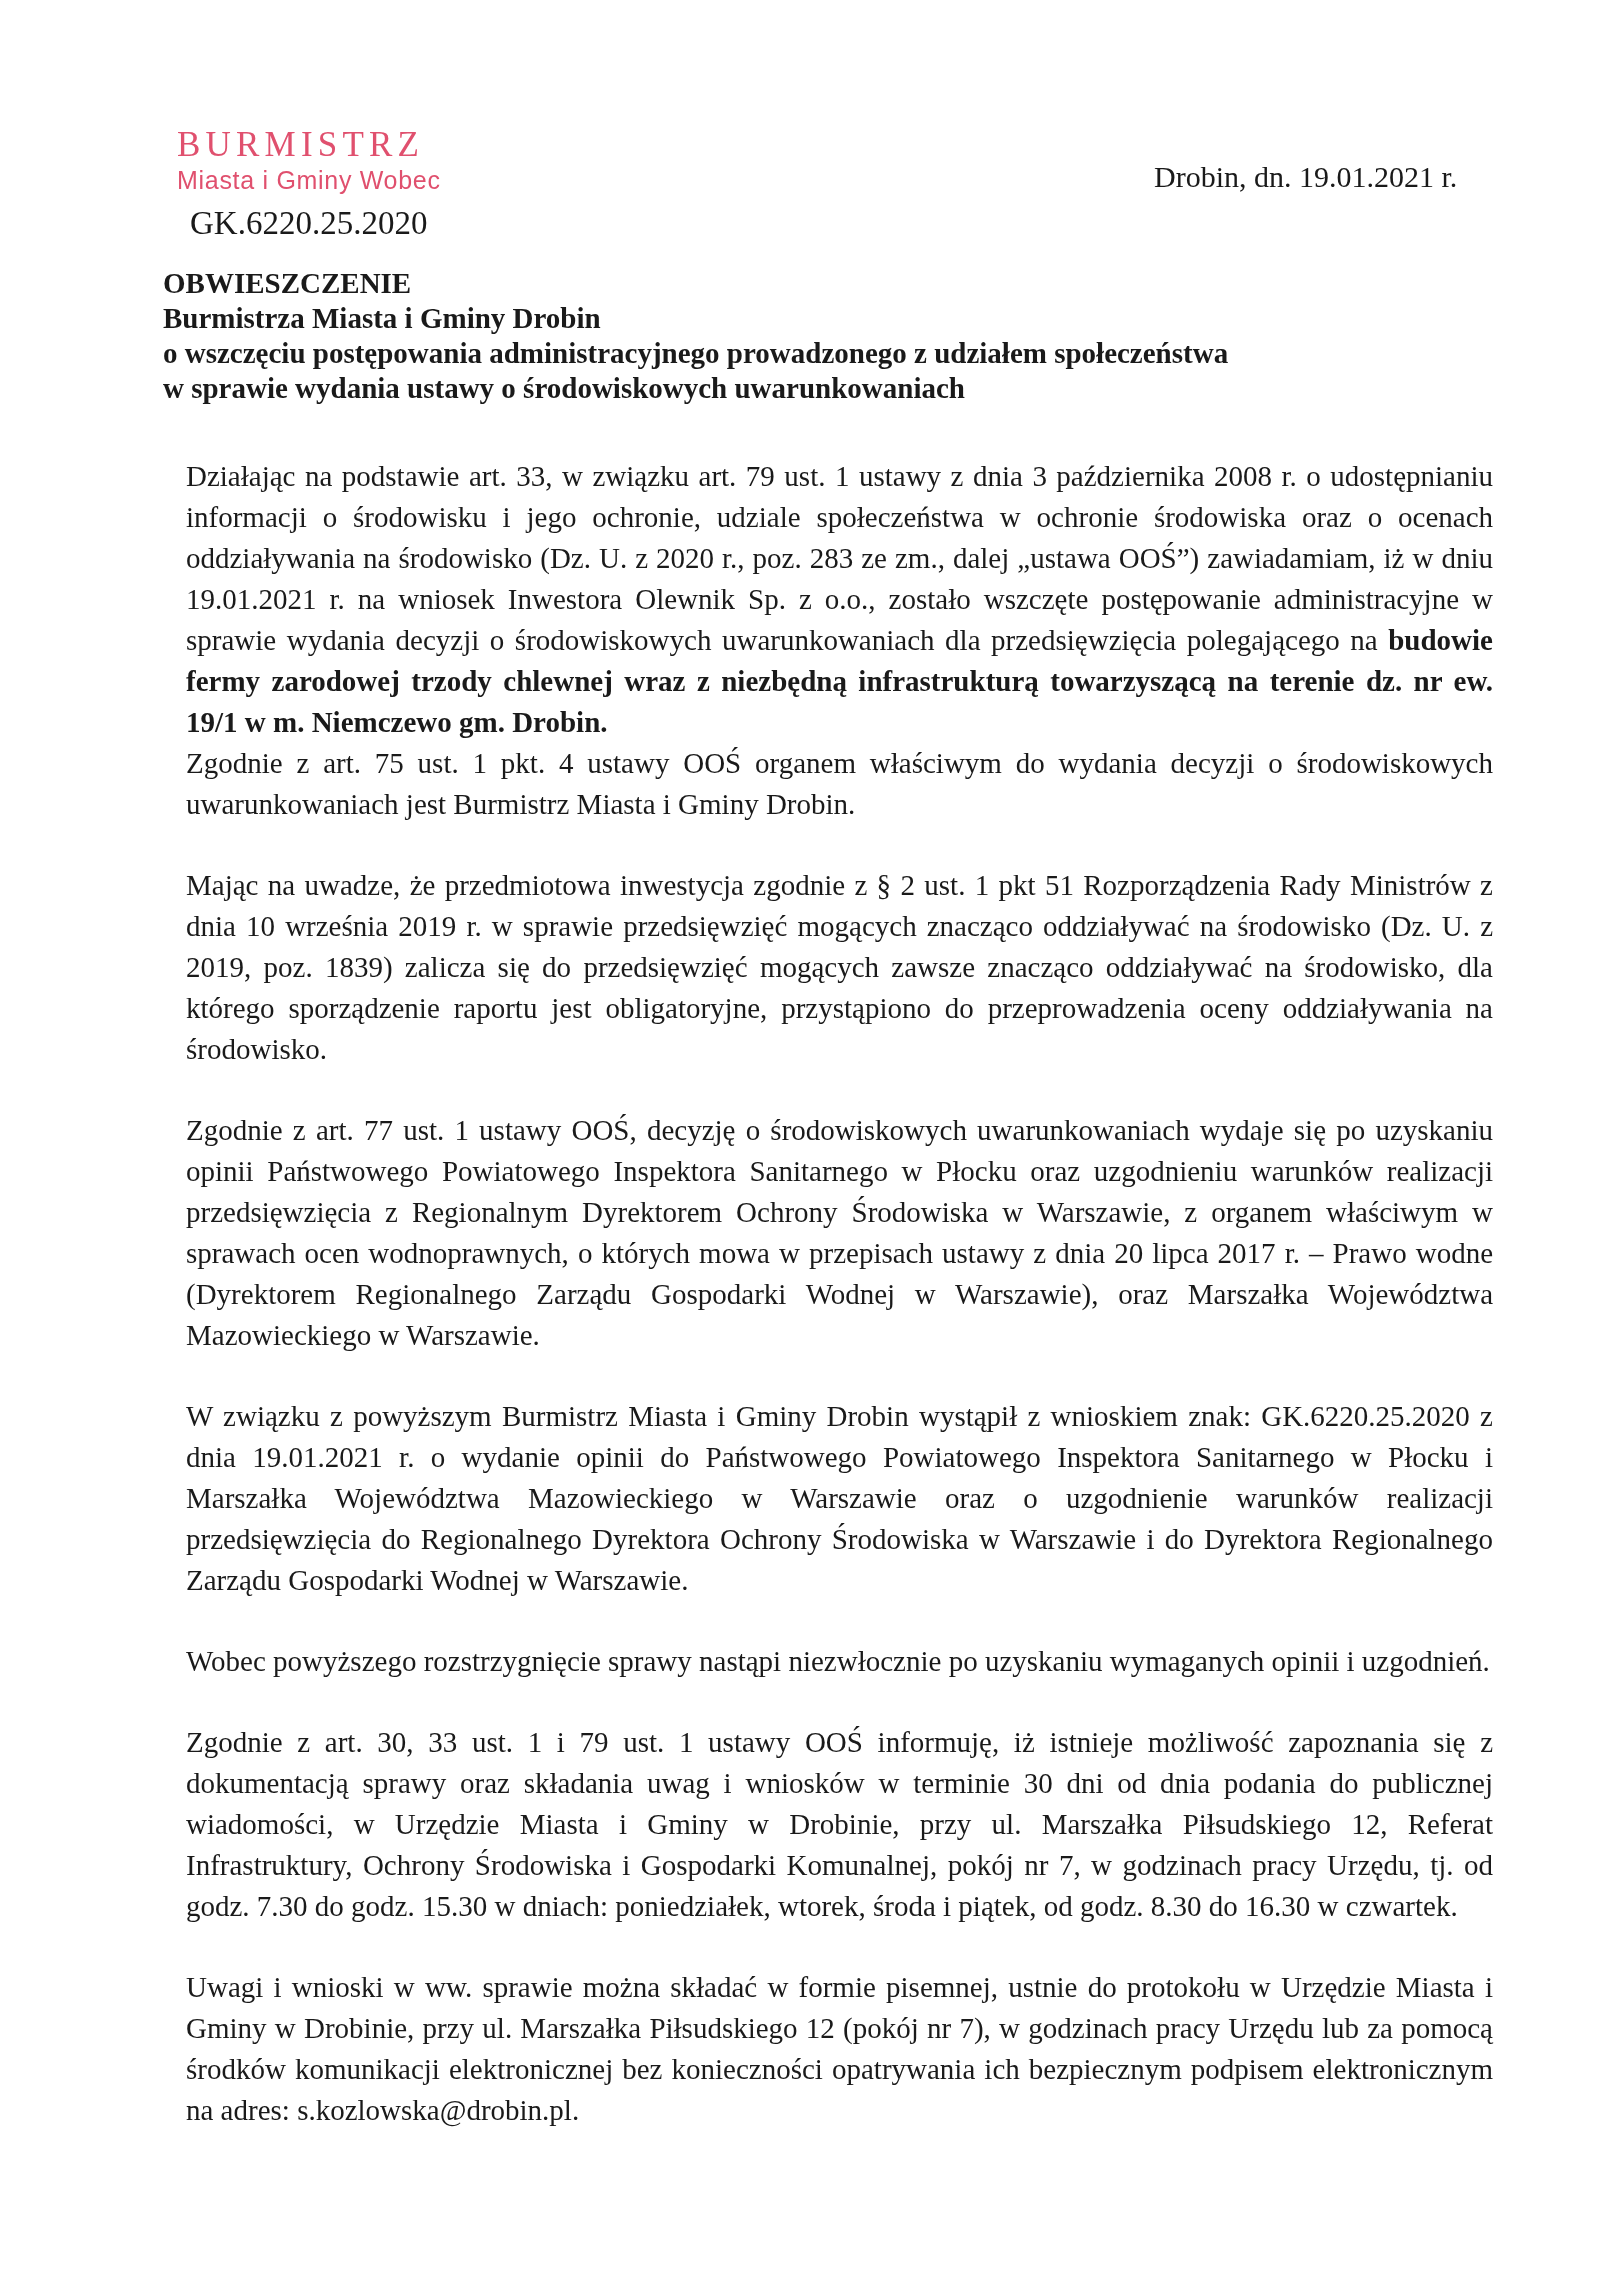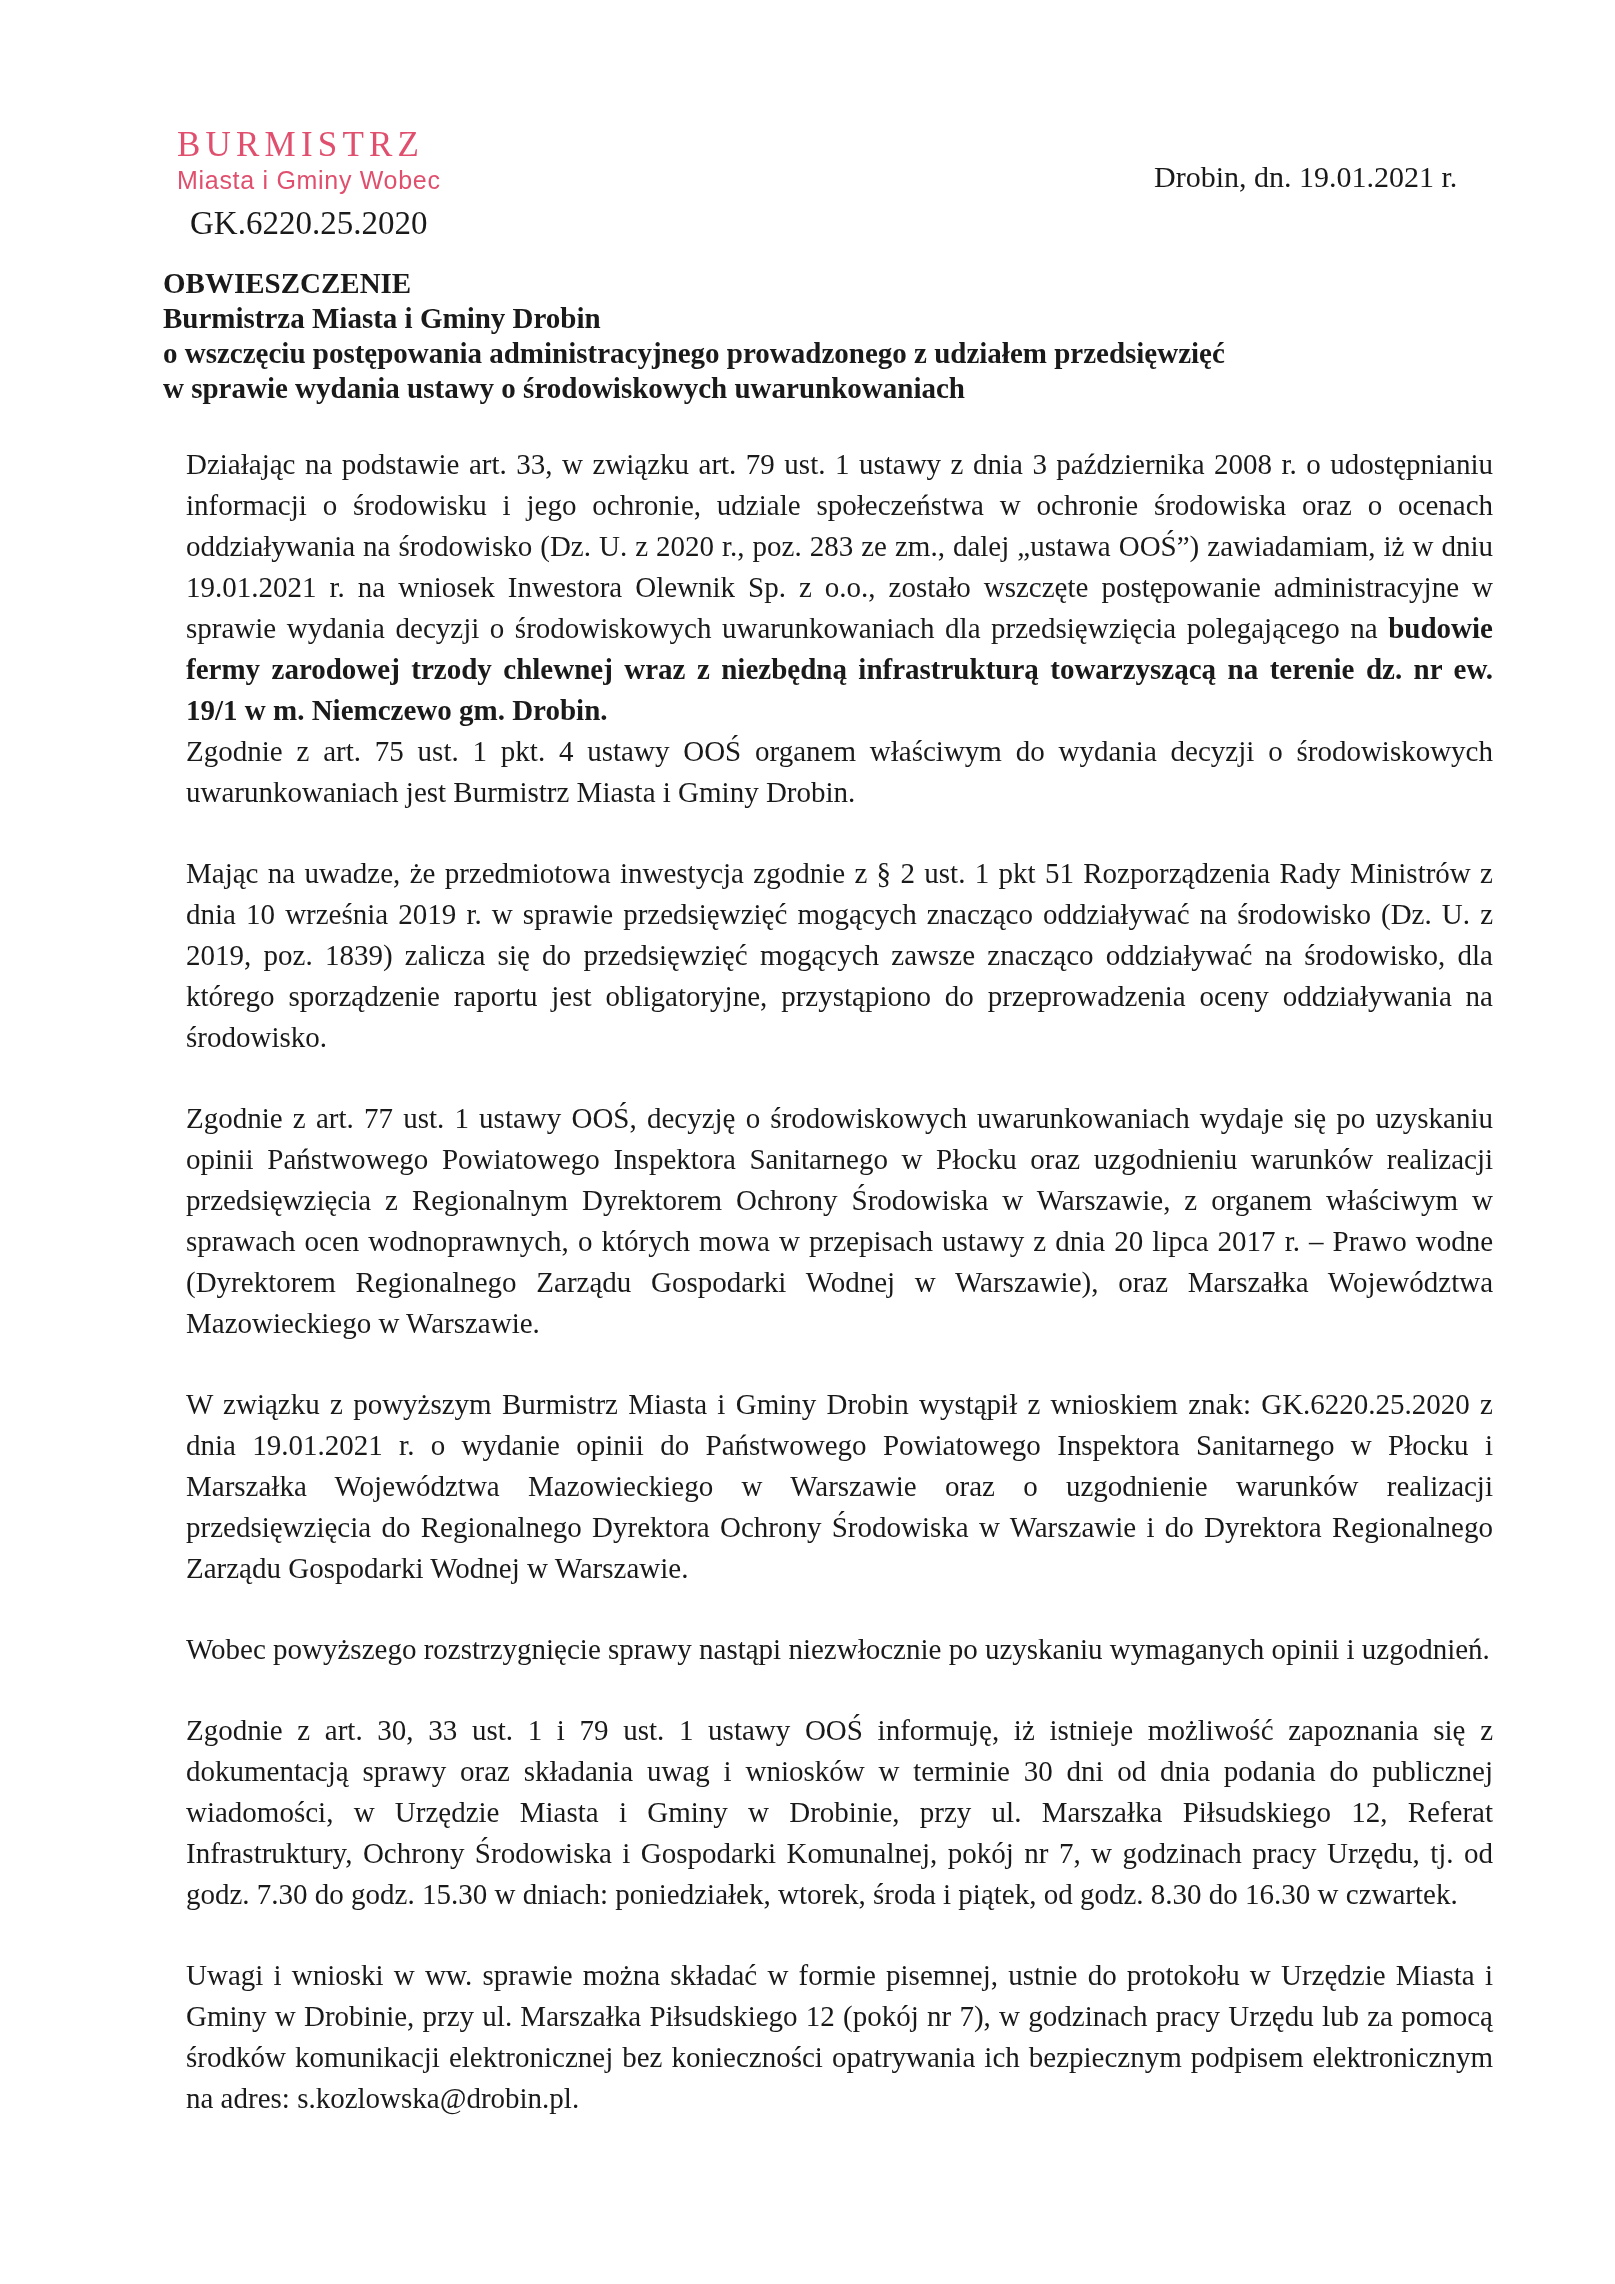--- a/index.html
+++ b/index.html
@@ -4,40 +4,40 @@
 <style>
   html, body { margin:0; padding:0; background:#ffffff; }
   body { width:1616px; height:2284px; position:relative; overflow:hidden;
          font-family:"Liberation Serif","DejaVu Serif",serif; color:#1a1a1a; }
   .stamp { position:absolute; left:177px; top:125px; color:#e0506e; }
   .stamp-top { font-family:"Liberation Serif",serif; font-weight:normal; font-size:35px; letter-spacing:5.2px; line-height:39px; }
   .stamp-bottom { font-family:"Liberation Sans",sans-serif; font-size:25px; line-height:33px; letter-spacing:0.7px; }
   .ref { position:absolute; left:190px; top:205px; font-size:33px; }
   .date { position:absolute; left:1154px; top:160px; font-size:30px; }
   .title-block { position:absolute; left:163px; width:1343px; top:266px; text-align:left; font-weight:bold; font-size:29px; line-height:35px; }
-  .body { position:absolute; left:186px; width:1307px; top:444px; font-size:29px; line-height:41px; }
+  .body { position:absolute; left:186px; width:1307px; top:456px; font-size:29px; line-height:41px; }
   .body p { margin:0; text-align:justify; }
   .gap { height:40px; }
   b { font-weight:bold; }
 </style>
 </head>
 <body>
 
 <div class="stamp">
   <div class="stamp-top">BURMISTRZ</div>
   <div class="stamp-bottom">Miasta i Gminy Wobec</div>
 </div>
 
 <div class="ref">GK.6220.25.2020</div>
 <div class="date">Drobin, dn. 19.01.2021 r.</div>
 
 <div class="title-block">
   <div>OBWIESZCZENIE</div>
   <div>Burmistrza Miasta i Gminy Drobin</div>
-  <div>o wszczęciu postępowania administracyjnego prowadzonego z udziałem przedsięwzięć</div>
+  <div>o wszczęciu postępowania administracyjnego prowadzonego z udziałem społeczeństwa</div>
   <div>w sprawie wydania ustawy o środowiskowych uwarunkowaniach</div>
 </div>
 
 <div class="body">
   <p><span>Działając na podstawie art. 33, w związku art. 79 ust. 1 ustawy z dnia 3 października 2008 r. o udostępnianiu informacji o środowisku i jego ochronie, udziale społeczeństwa w ochronie środowiska oraz o ocenach oddziaływania na środowisko (Dz. U. z 2020 r., poz. 283 ze zm., dalej „ustawa OOŚ”) zawiadamiam, iż w dniu 19.01.2021 r. na wniosek Inwestora Olewnik Sp. z o.o., zostało wszczęte postępowanie administracyjne w sprawie wydania decyzji o środowiskowych uwarunkowaniach dla przedsięwzięcia polegającego na </span><b>budowie fermy zarodowej trzody chlewnej wraz z niezbędną infrastrukturą towarzyszącą na terenie dz. nr ew. 19/1 w m. Niemczewo gm. Drobin.</b></p>
   <p>Zgodnie z art. 75 ust. 1 pkt. 4 ustawy OOŚ organem właściwym do wydania decyzji o środowiskowych uwarunkowaniach jest Burmistrz Miasta i Gminy Drobin.</p>
   <div class="gap"></div>
   <p>Mając na uwadze, że przedmiotowa inwestycja zgodnie z § 2 ust. 1 pkt 51 Rozporządzenia Rady Ministrów z dnia 10 września 2019 r. w sprawie przedsięwzięć mogących znacząco oddziaływać na środowisko (Dz. U. z 2019, poz. 1839) zalicza się do przedsięwzięć mogących zawsze znacząco oddziaływać na środowisko, dla którego sporządzenie raportu jest obligatoryjne, przystąpiono do przeprowadzenia oceny oddziaływania na środowisko.</p>
   <div class="gap"></div>
   <p>Zgodnie z art. 77 ust. 1 ustawy OOŚ, decyzję o środowiskowych uwarunkowaniach wydaje się po uzyskaniu opinii Państwowego Powiatowego Inspektora Sanitarnego w Płocku oraz uzgodnieniu warunków realizacji przedsięwzięcia z Regionalnym Dyrektorem Ochrony Środowiska w Warszawie, z organem właściwym w sprawach ocen wodnoprawnych, o których mowa w przepisach ustawy z dnia 20 lipca 2017 r. – Prawo wodne (Dyrektorem Regionalnego Zarządu Gospodarki Wodnej w Warszawie), oraz Marszałka Województwa Mazowieckiego w Warszawie.</p>

